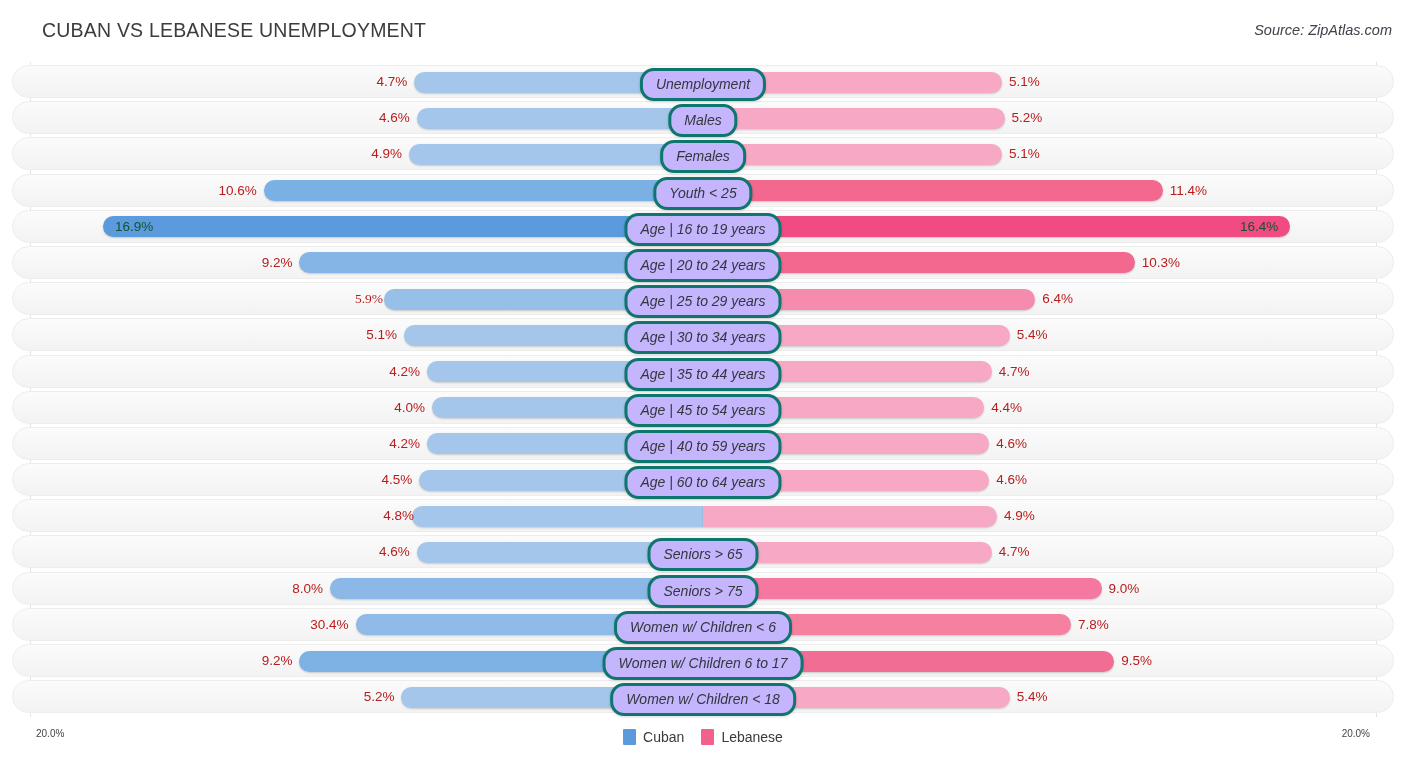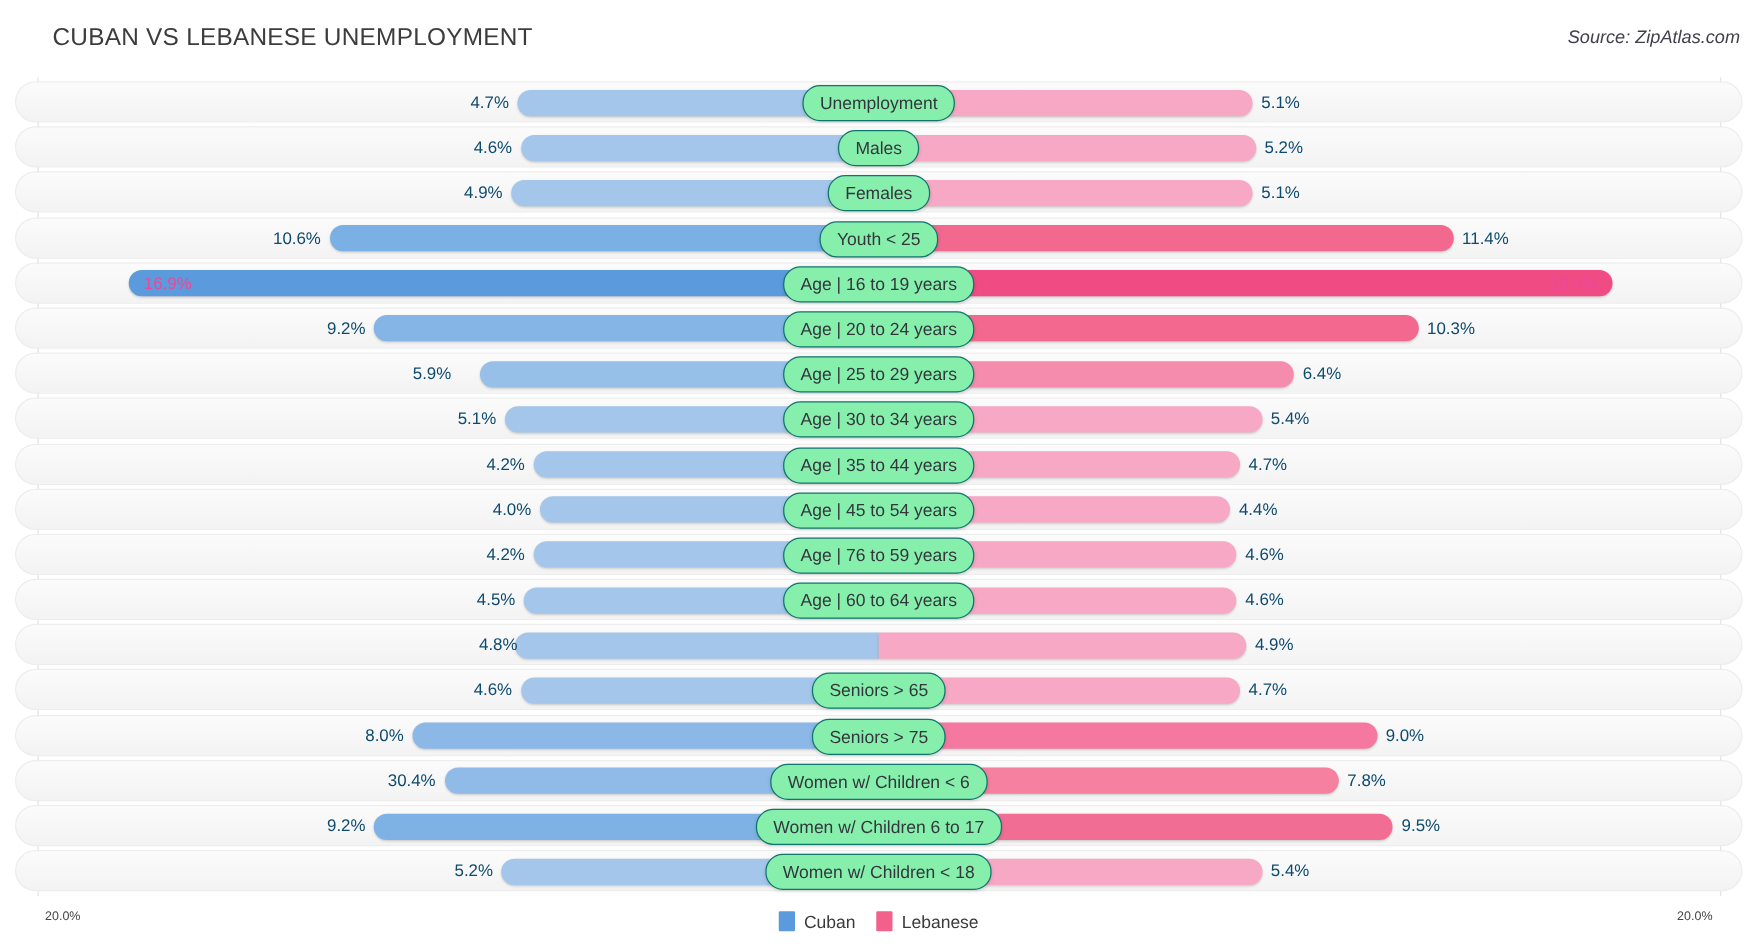--- a/index.html
+++ b/index.html
@@ -57,37 +57,38 @@
     right:703px;
     border-radius:11px 0 0 11px;
   }
   .bar.right{
     left:703px;
     border-radius:0 11px 11px 0;
   }
 
   .val{
     position:absolute;top:10px;
-    font-size:13.5px;color:#0c4a6e;white-space:nowrap;line-height:16px;
+    font-size:13.5px;color:#b91c1c;white-space:nowrap;line-height:16px;
   }
   .val.l{text-align:right;}
   .val.r{text-align:left;}
-  .val.inside{color:#ec4899;}
+  .val.inside{color:#14532d;}
 
   .pill{
     position:absolute;top:4px;left:50%;transform:translateX(-50%);
     height:27px;line-height:27px;
-    background:#86efac;
-    border:1px solid #0f766e;
+    background:#c4b5fd;
+    border:3px solid #0f766e;
     border-radius:14px;
     padding:0 13px;
     font-size:14px;color:#33373d;
     white-space:nowrap;
     box-shadow:0 1px 3px rgba(0,0,0,.16);
     z-index:5;
+    font-style:italic;
   }
 
   
   .footer{position:absolute;left:0;top:718px;width:1406px;height:39px;}
   .axis{
     position:absolute;top:10px;font-size:10px;color:#444;white-space:nowrap;
   }
   .axis.left{left:36px;}
   .axis.right{right:36px;}
   .legend{
@@ -170,21 +171,21 @@
             <div class="val l" style="right: 1113.6px;">9.2%</div>
             <div class="val r" style="left: 1141.65px;">10.3%</div>
             <div class="pill">Age | 20 to 24 years</div>
           </div>
         </div>
         <div class="row">
           <div class="track"></div>
           <div class="barwrap">
             <div class="bar left" style="width: 319.45px; background: rgb(151, 192, 233);"></div>
             <div class="bar right" style="width: 332.2px; background: rgb(245, 140, 174);"></div>
-            <div class="val l" style="right: 1045px;">5.9%</div>
+            <div class="val l" style="right: 1023px; font-family: Liberation Serif, serif;">5.9%</div>
             <div class="val r" style="left: 1042.2px;">6.4%</div>
             <div class="pill">Age | 25 to 29 years</div>
           </div>
         </div>
         <div class="row">
           <div class="track"></div>
           <div class="barwrap">
             <div class="bar left" style="width: 299.05px; background: rgb(163, 198, 234);"></div>
             <div class="bar right" style="width: 306.7px; background: rgb(247, 168, 196);"></div>
             <div class="val l" style="right: 1009.05px;">5.1%</div>
@@ -212,21 +213,21 @@
             <div class="pill">Age | 45 to 54 years</div>
           </div>
         </div>
         <div class="row">
           <div class="track"></div>
           <div class="barwrap">
             <div class="bar left" style="width: 276.1px; background: rgb(163, 198, 234);"></div>
             <div class="bar right" style="width: 286.3px; background: rgb(247, 168, 196);"></div>
             <div class="val l" style="right: 986.1px;">4.2%</div>
             <div class="val r" style="left: 996.3px;">4.6%</div>
-            <div class="pill">Age | 76 to 59 years</div>
+            <div class="pill">Age | 40 to 59 years</div>
           </div>
         </div>
         <div class="row">
           <div class="track"></div>
           <div class="barwrap">
             <div class="bar left" style="width: 283.75px; background: rgb(163, 198, 234);"></div>
             <div class="bar right" style="width: 286.3px; background: rgb(247, 168, 196);"></div>
             <div class="val l" style="right: 993.75px;">4.5%</div>
             <div class="val r" style="left: 996.3px;">4.6%</div>
             <div class="pill">Age | 60 to 64 years</div>

